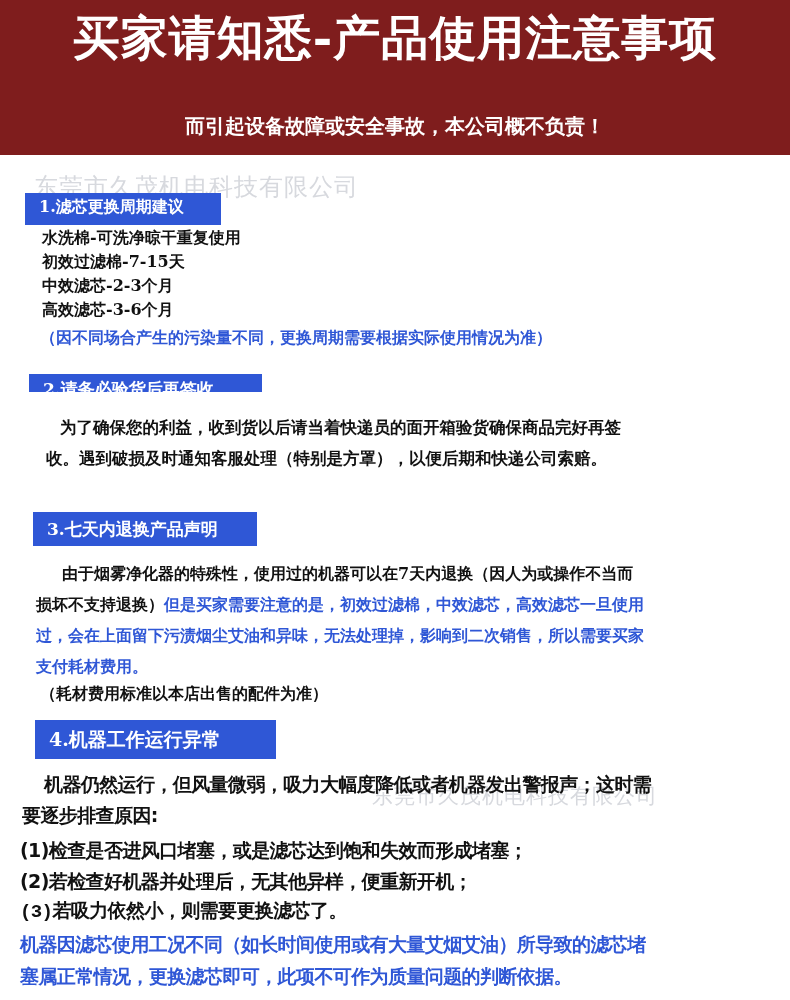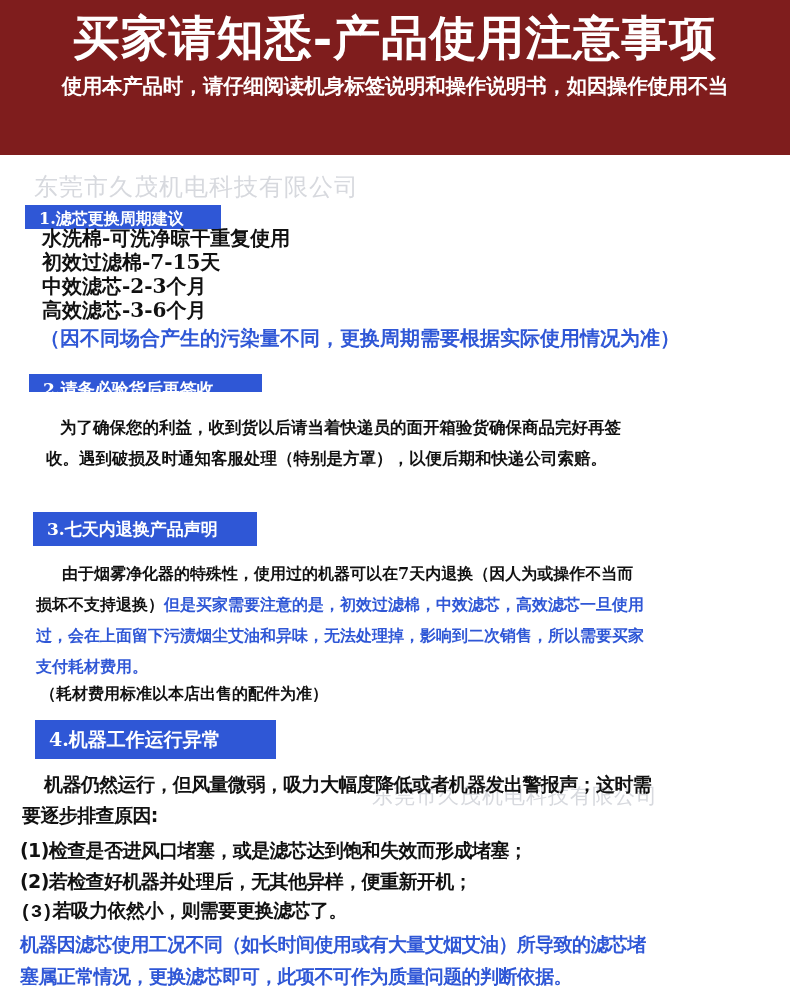--- a/index.html
+++ b/index.html
@@ -7,37 +7,37 @@
          font-family:"DejaVu Serif", "Liberation Serif", serif; color:#111; }
   .header { position:absolute; left:0; top:0; width:790px; height:155px; background:#7f1d1d; color:#fff; text-align:center; }
   .header .title { position:absolute; left:0; right:0; top:8px; font-size:47px; font-weight:bold; letter-spacing:1px; line-height:60px; }
   .header .line { position:absolute; left:0; right:0; font-size:20px; font-weight:bold; line-height:28px; white-space:nowrap; }
   .header .l1 { top:72px; font-size:20.5px; letter-spacing:-0.3px; }
   .header .l2 { top:112px; }
   .watermark { position:absolute; color:#d7d9de; font-family:"DejaVu Sans", sans-serif; font-size:24px; white-space:nowrap; letter-spacing:1px; }
   .wm1 { left:34px; top:171px; }
   .wm2 { left:372px; top:782px; font-size:21px; }
   .badge { position:absolute; background:#2f57d6; color:#fff; font-weight:bold; font-size:17px; line-height:28px; padding-left:14px; box-sizing:border-box; }
-  .b1 { left:25px; top:205px; width:196px; height:24px; font-size:16px; }
+  .b1 { left:25px; top:193px; width:196px; height:32px; font-size:16px; }
   .b2 { left:29px; top:374px; width:233px; height:18px; line-height:30px; }
   .b3 { left:33px; top:512px; width:224px; height:34px; line-height:34px; }
   .b4 { left:35px; top:720px; width:241px; height:39px; line-height:39px; font-size:19px; }
   .txt { position:absolute; white-space:nowrap; font-weight:bold; }
-  .s1 { left:42px; font-size:20px; line-height:24px; }
+  .s1 { left:42px; font-size:16px; line-height:24px; }
   .blue { color:#2f57d6; }
   .s2 { font-size:16.5px; line-height:30px; }
   .s3 { font-size:16px; line-height:31px; }
   .s4 { font-family:"DejaVu Sans", sans-serif; font-size:19px; line-height:31px; letter-spacing:-0.6px; }
 </style>
 </head>
 <body>
 
 <div class="header">
   <div class="title">买家请知悉-产品使用注意事项</div>
-  <div class="line l1">使用本产品时，请仔细阅读机身标签说明和操作说明书，如因操作使用不当</div>
+  <div class="line l2">而引起设备故障或安全事故，本公司概不负责！</div>
 </div>
 
 <div class="watermark wm1">东莞市久茂机电科技有限公司</div>
 
 <div class="badge b1">1.滤芯更换周期建议</div>
 <div class="txt s1" style="top:226px">水洗棉-可洗净晾干重复使用</div>
 <div class="txt s1" style="top:250px">初效过滤棉-7-15天</div>
 <div class="txt s1" style="top:274px">中效滤芯-2-3个月</div>
 <div class="txt s1" style="top:298px">高效滤芯-3-6个月</div>
 <div class="txt s1 blue" style="top:326px; left:40px;">（因不同场合产生的污染量不同，更换周期需要根据实际使用情况为准）</div>

